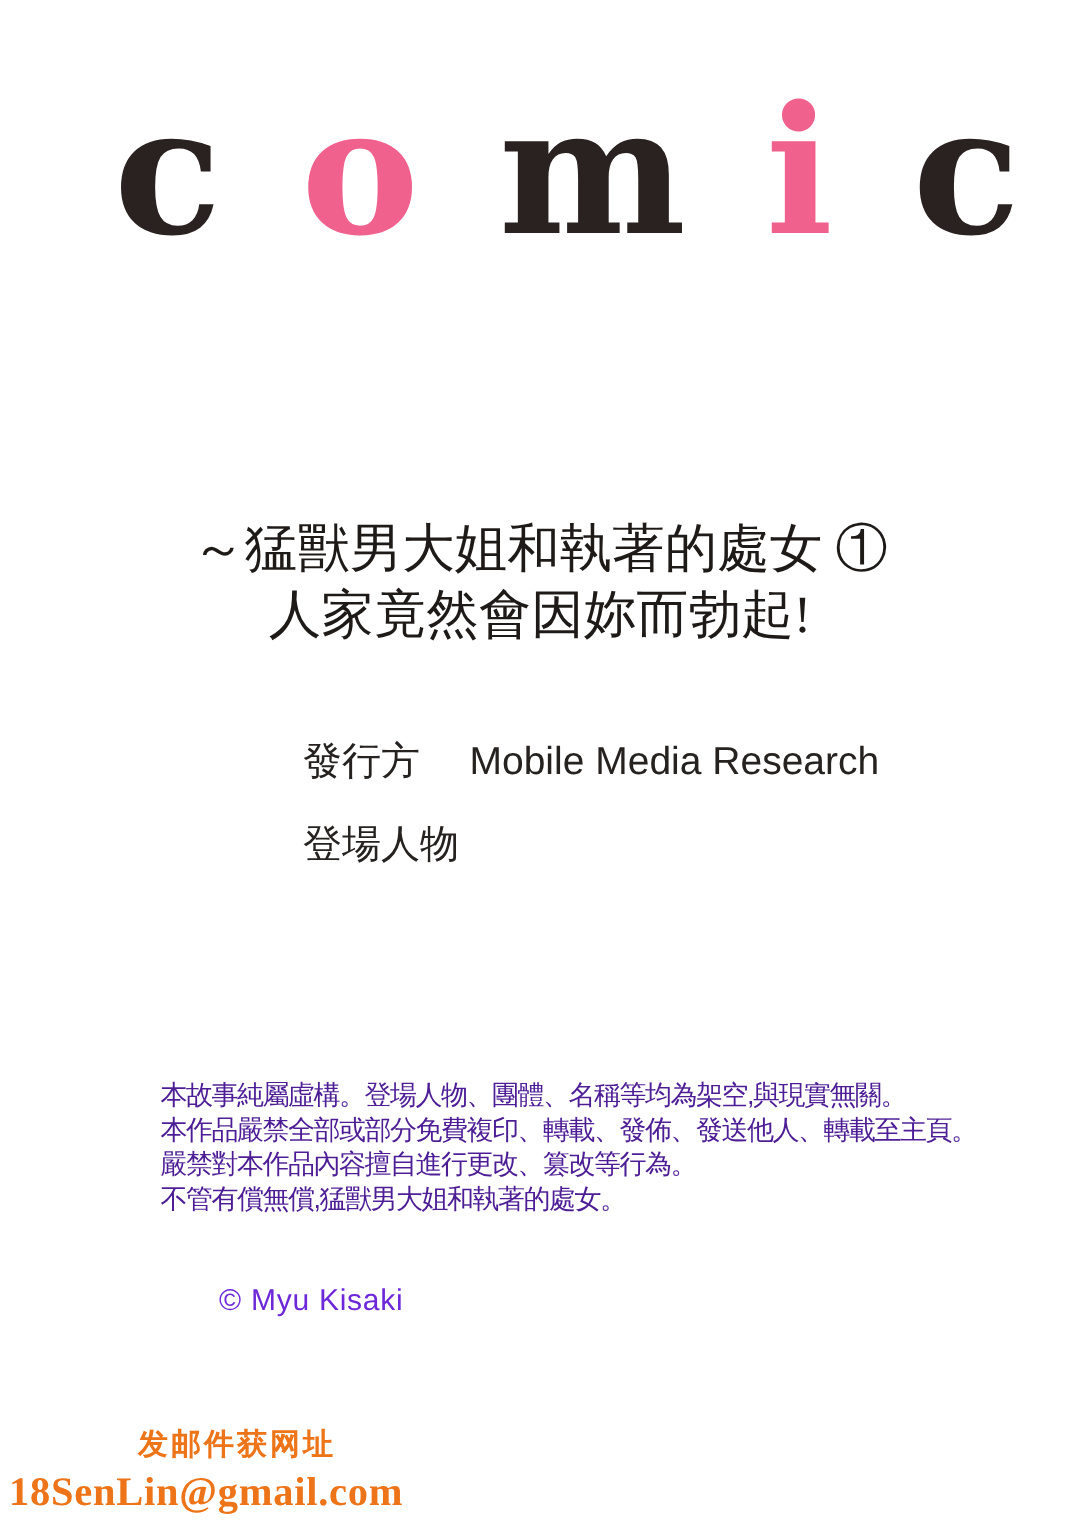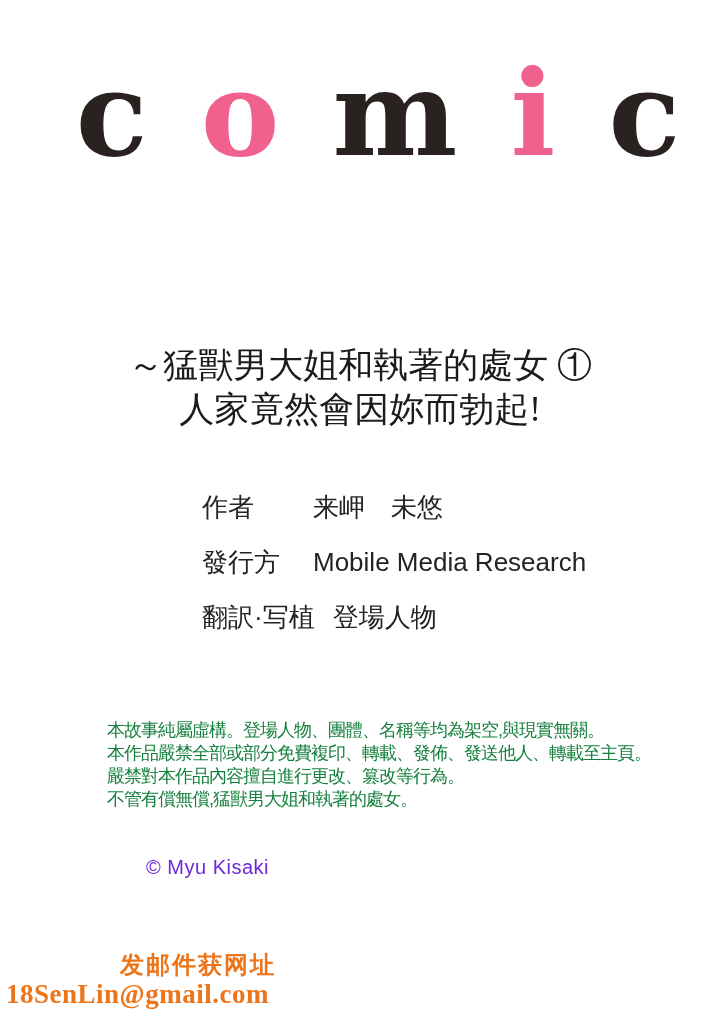--- a/index.html
+++ b/index.html
@@ -35,33 +35,33 @@
     letter-spacing:0px;white-space:nowrap;
   }
   
   .credits{position:absolute;left:202px;top:492px;color:#262220;}
   .credit-row{display:flex;align-items:baseline;height:30px;margin-bottom:25px;
     font-size:26px;line-height:30px;white-space:nowrap;}
   .credit-label{min-width:93px;margin-right:18px;}
   .credit-value{}
   
   .disclaimer{
-    position:absolute;left:107px;top:719px;color:#15803d;
+    position:absolute;left:107px;top:719px;color:#4c1d95;
     font-size:18px;line-height:23px;letter-spacing:-1px;white-space:nowrap;
   }
   
   .copyright{
     position:absolute;left:146px;top:856px;color:#6d28d9;
     font-size:20px;letter-spacing:0.5px;
   }
   
   .promo{position:absolute;left:6px;top:951px;color:#ed7418;font-weight:bold;}
   .promo-line1{
-    margin-left:114px;font-size:24px;line-height:28px;letter-spacing:2px;
-    font-family:Liberation Serif, serif;white-space:nowrap;
+    margin-left:86px;font-size:20px;line-height:28px;letter-spacing:2px;
+    font-family:Liberation Mono, monospace;white-space:nowrap;
   }
   .promo-email{
     font-size:27px;line-height:30px;letter-spacing:0.5px;
     font-family:"Liberation Serif","DejaVu Serif",serif;white-space:nowrap;
   }
 </style>
 </head>
 <body>
 
 <div class="page">
@@ -76,29 +76,24 @@
     </span>
   </div>
 
   <div class="title">
     <div>～猛獸男大姐和執著的處女 ①</div>
     <div>人家竟然會因妳而勃起!</div>
   </div>
 
   <div class="credits">
     <div class="credit-row">
-      <span class="credit-label">作者</span>
-      <span class="credit-value">来岬　未悠</span>
-    </div>
-    <div class="credit-row">
       <span class="credit-label">發行方</span>
       <span class="credit-value">Mobile Media Research</span>
     </div>
     <div class="credit-row">
-      <span class="credit-label">翻訳·写植</span>
       <span class="credit-value">登場人物</span>
     </div>
   </div>
 
   <div class="disclaimer">
     <div>本故事純屬虛構。登場人物、團體、名稱等均為架空,與現實無關。</div>
     <div>本作品嚴禁全部或部分免費複印、轉載、發佈、發送他人、轉載至主頁。</div>
     <div>嚴禁對本作品內容擅自進行更改、篡改等行為。</div>
     <div>不管有償無償,猛獸男大姐和執著的處女。</div>
   </div>

